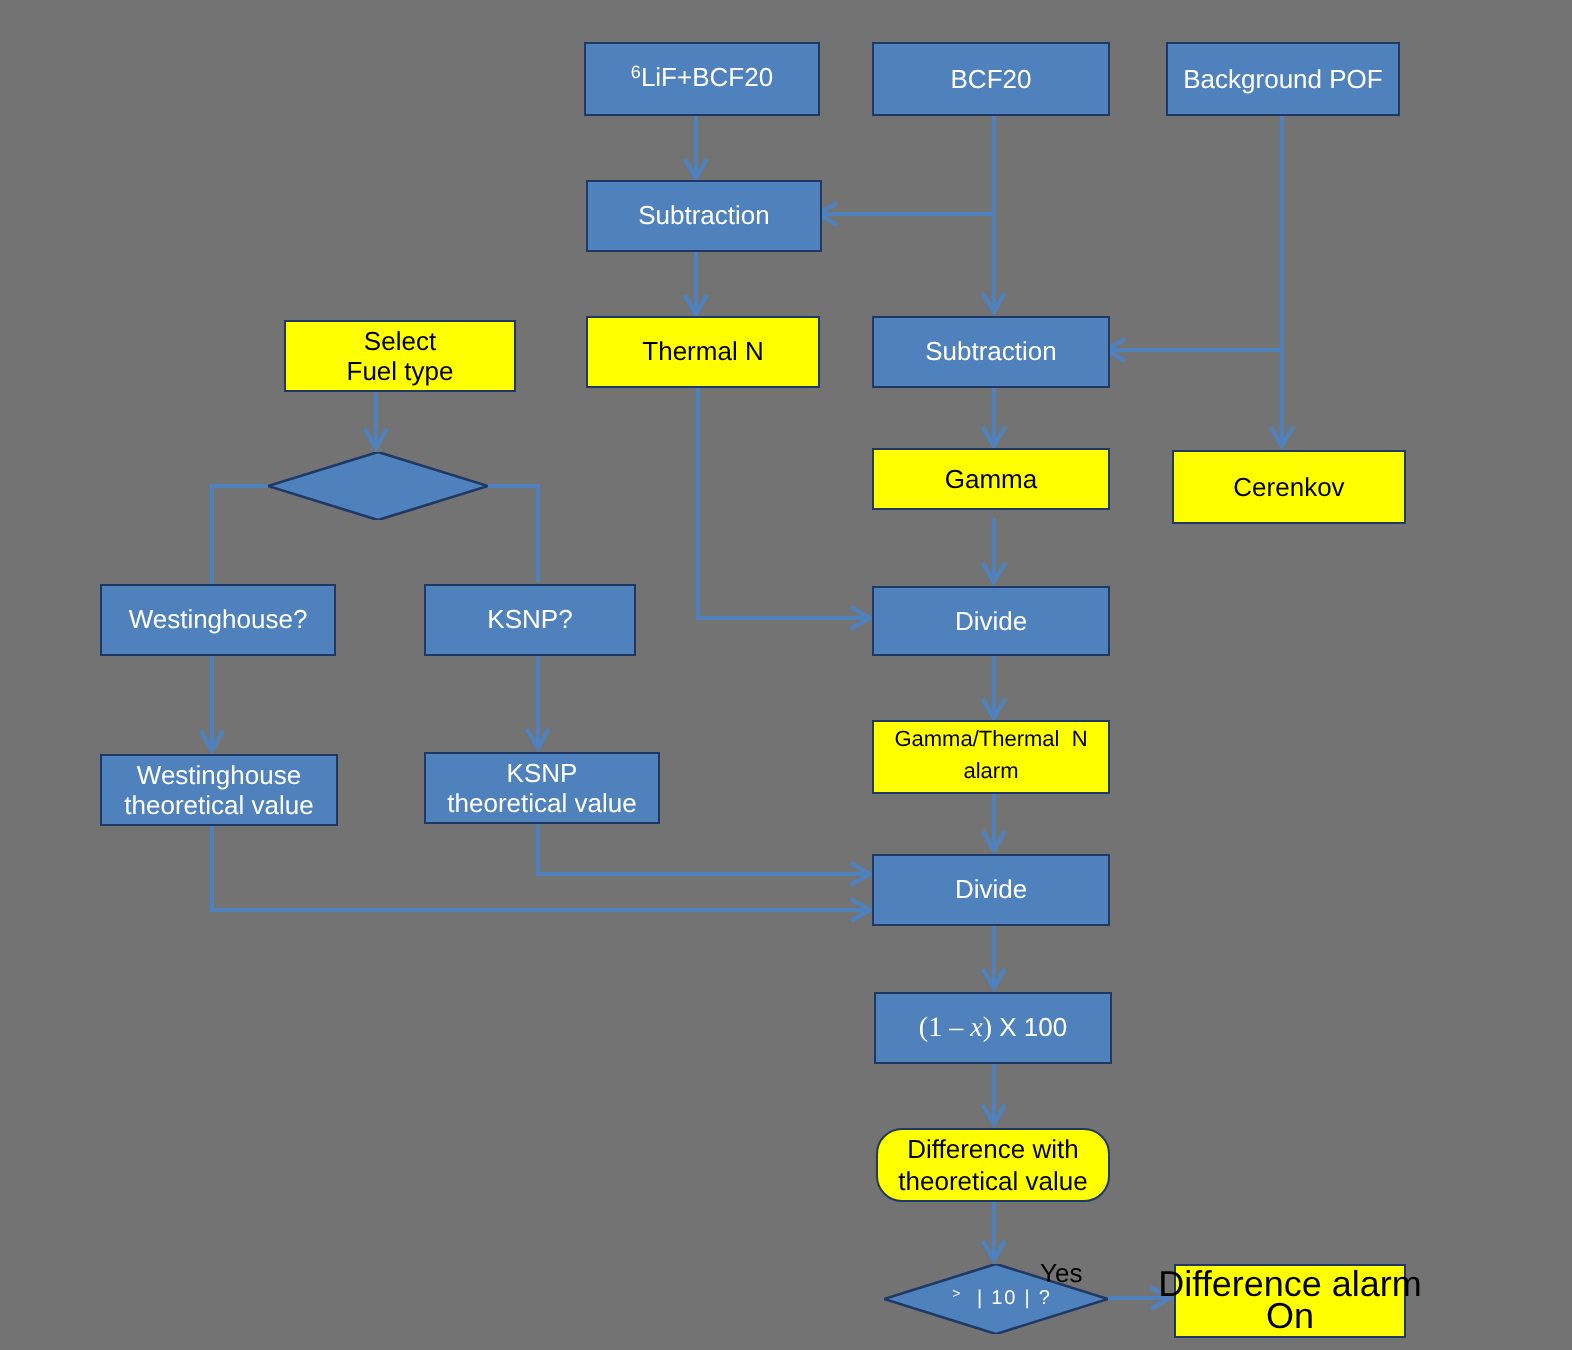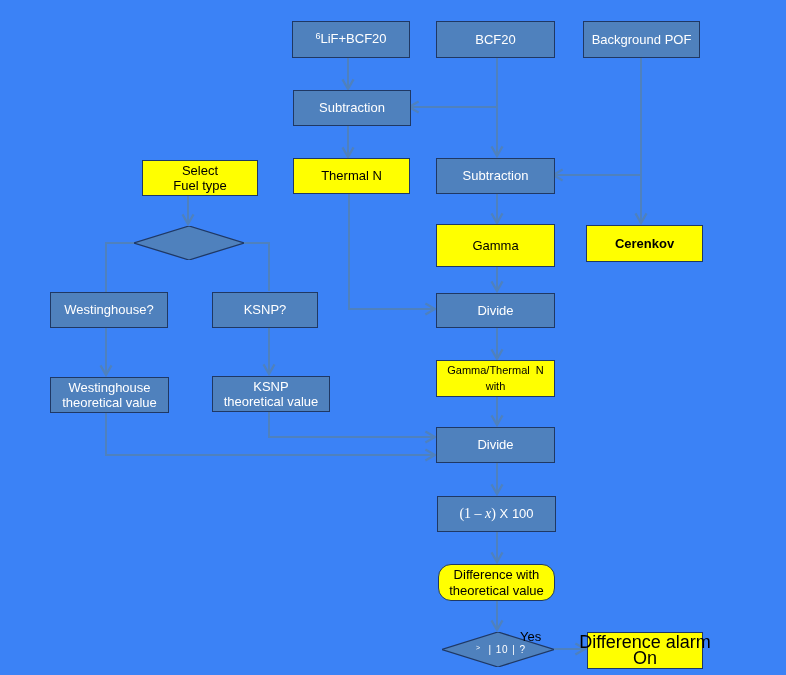--- a/index.html
+++ b/index.html
@@ -1,16 +1,16 @@
 <!DOCTYPE html>
 <html><head>
 <meta charset="utf-8">
 <style>
   html,body{margin:0;padding:0;background:#ffffff;}
-  #page{position:relative;width:786px;height:675px;background:#3b82f6;overflow:hidden;
+  #page{position:relative;width:786px;height:675px;background:#737373;overflow:hidden;
         font-family:"Liberation Sans",sans-serif;}
   svg#connectors{position:absolute;left:0;top:0;width:786px;height:675px;}
   .node{position:absolute;box-sizing:border-box;}
   .node-rect{border:1.3px solid #1F3864;display:flex;align-items:center;justify-content:center;}
   .node-label{text-align:center;font-size:13px;line-height:15.3px;white-space:pre;}
   .node.diamond .node-label{letter-spacing:0.9px;}
   .blue .node-rect{background:#4F81BD;}
   .blue .node-label{color:#FFFFFF;}
   .yellow .node-rect{background:#FFFF00;}
   .yellow .node-label{color:#000000;}
@@ -152,26 +152,26 @@
         <div class="node-rect" style="width: 100%; height: 100%;">
           <div class="node-label" style="font-size: 13px;">Subtraction</div>
         </div>
       </div>
       <div class="node blue diamond" style="left: 134px; top: 226px; width: 110px; height: 34px;">
         <svg class="node-diamond" viewBox="0 0 110 34">
           <polygon points="55,0 110,17 55,34 0,17" fill="#4F81BD" stroke="#1F3864" stroke-width="1.3"></polygon>
         </svg>
         <div class="node-label" style="font-size: 13px;"></div>
       </div>
-      <div class="node yellow rect" style="left: 436px; top: 224px; width: 117px; height: 41px;">
+      <div class="node yellow rect" style="left: 436px; top: 224px; width: 117px; height: 29px;">
         <div class="node-rect" style="width: 100%; height: 100%;">
           <div class="node-label" style="font-size: 13px;">Gamma</div>
         </div>
       </div>
-      <div class="node yellow rect" style="left: 586px; top: 225px; width: 115px; height: 35px; font-weight: bold;">
+      <div class="node yellow rect" style="left: 586px; top: 225px; width: 115px; height: 35px;">
         <div class="node-rect" style="width: 100%; height: 100%;">
           <div class="node-label" style="font-size: 13px;">Cerenkov</div>
         </div>
       </div>
       <div class="node blue rect" style="left: 50px; top: 292px; width: 116px; height: 34px;">
         <div class="node-rect" style="width: 100%; height: 100%;">
           <div class="node-label" style="font-size: 13px;">Westinghouse?</div>
         </div>
       </div>
       <div class="node blue rect" style="left: 212px; top: 292px; width: 104px; height: 34px;">
@@ -192,21 +192,21 @@
       </div>
       <div class="node blue rect" style="left: 212px; top: 376px; width: 116px; height: 34px;">
         <div class="node-rect" style="width: 100%; height: 100%;">
           <div class="node-label" style="font-size: 13px;">KSNP
 theoretical value</div>
         </div>
       </div>
       <div class="node yellow rect" style="left: 436px; top: 360px; width: 117px; height: 35px;">
         <div class="node-rect" style="width: 100%; height: 100%;">
           <div class="node-label" style="font-size: 11px;">Gamma/Thermal  N
-with</div>
+alarm</div>
         </div>
       </div>
       <div class="node blue rect" style="left: 436px; top: 427px; width: 117px; height: 34px;">
         <div class="node-rect" style="width: 100%; height: 100%;">
           <div class="node-label" style="font-size: 13px;">Divide</div>
         </div>
       </div>
       <div class="node blue rect" style="left: 437px; top: 496px; width: 117px; height: 34px; border-radius: 16px;">
         <div class="node-rect" style="width: 100%; height: 100%;">
           <div class="node-label" style="font-size: 13px;"><span class="mathroman">(1 – <span class="mathvar">x</span>)</span><span> X 100</span></div>

